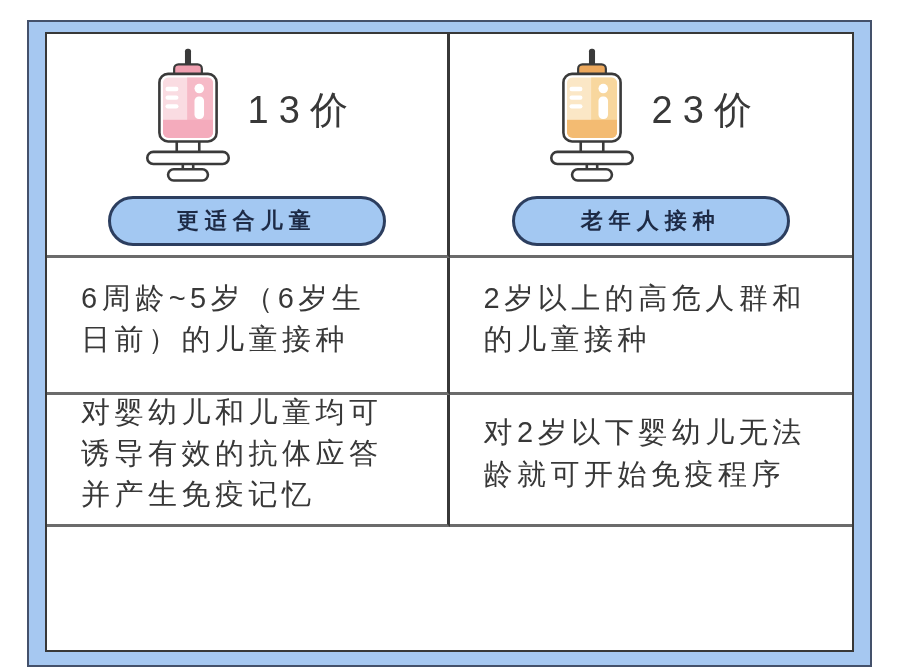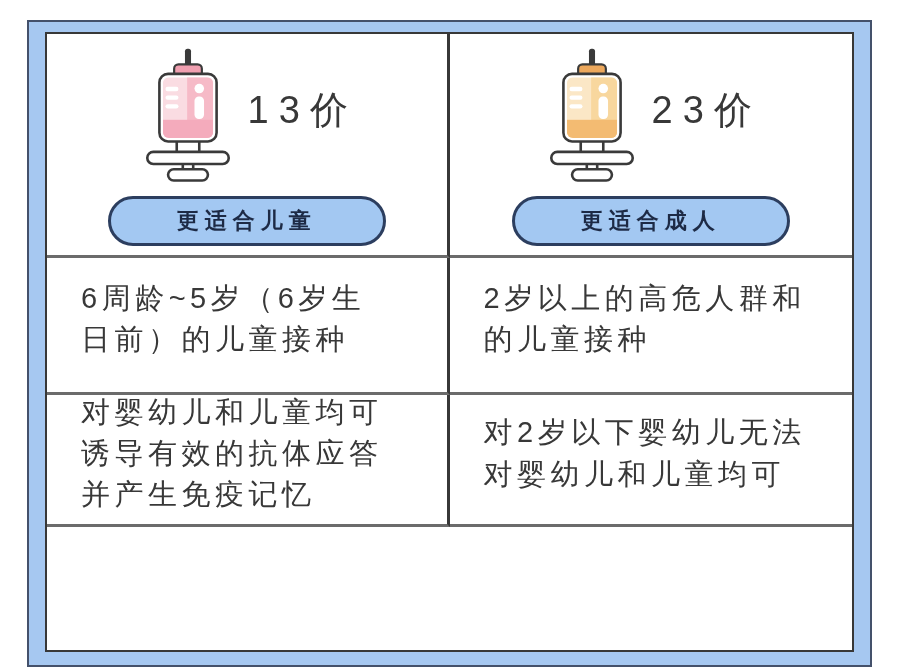--- a/index.html
+++ b/index.html
@@ -107,31 +107,31 @@
               </g>
               <line x1="47" y1="109" x2="47" y2="121" stroke="#3a3a3a" stroke-width="3"></line>
               <line x1="73" y1="109" x2="73" y2="121" stroke="#3a3a3a" stroke-width="3"></line>
               <rect x="13" y="121" width="94" height="14" rx="7" fill="#ffffff" stroke="#3a3a3a" stroke-width="3"></rect>
               <line x1="54" y1="135" x2="54" y2="144" stroke="#3a3a3a" stroke-width="3"></line>
               <line x1="66" y1="135" x2="66" y2="144" stroke="#3a3a3a" stroke-width="3"></line>
               <rect x="37" y="141" width="46" height="13" rx="6.5" fill="#ffffff" stroke="#3a3a3a" stroke-width="3"></rect>
             </svg>
             <div class="valence">23价</div>
           </div>
-          <div class="badge">更适合成人</div>
+          <div class="badge">老年人接种</div>
         </div>
 
         <div class="cell txt bR bB">6周龄~5岁（6岁生
 日前）的儿童接种</div>
         <div class="cell txt bB">2岁以上的高危人群和
 的儿童接种</div>
 
         <div class="cell txt bR bB">对婴幼儿和儿童均可
 诱导有效的抗体应答
 并产生免疫记忆</div>
         <div class="cell txt bB">对2岁以下婴幼儿无法
-对婴幼儿和儿童均可</div>
+龄就可开始免疫程序</div>
 
 
       </div>
     </div>
   </div>
 </div>
 
 </body></html>

